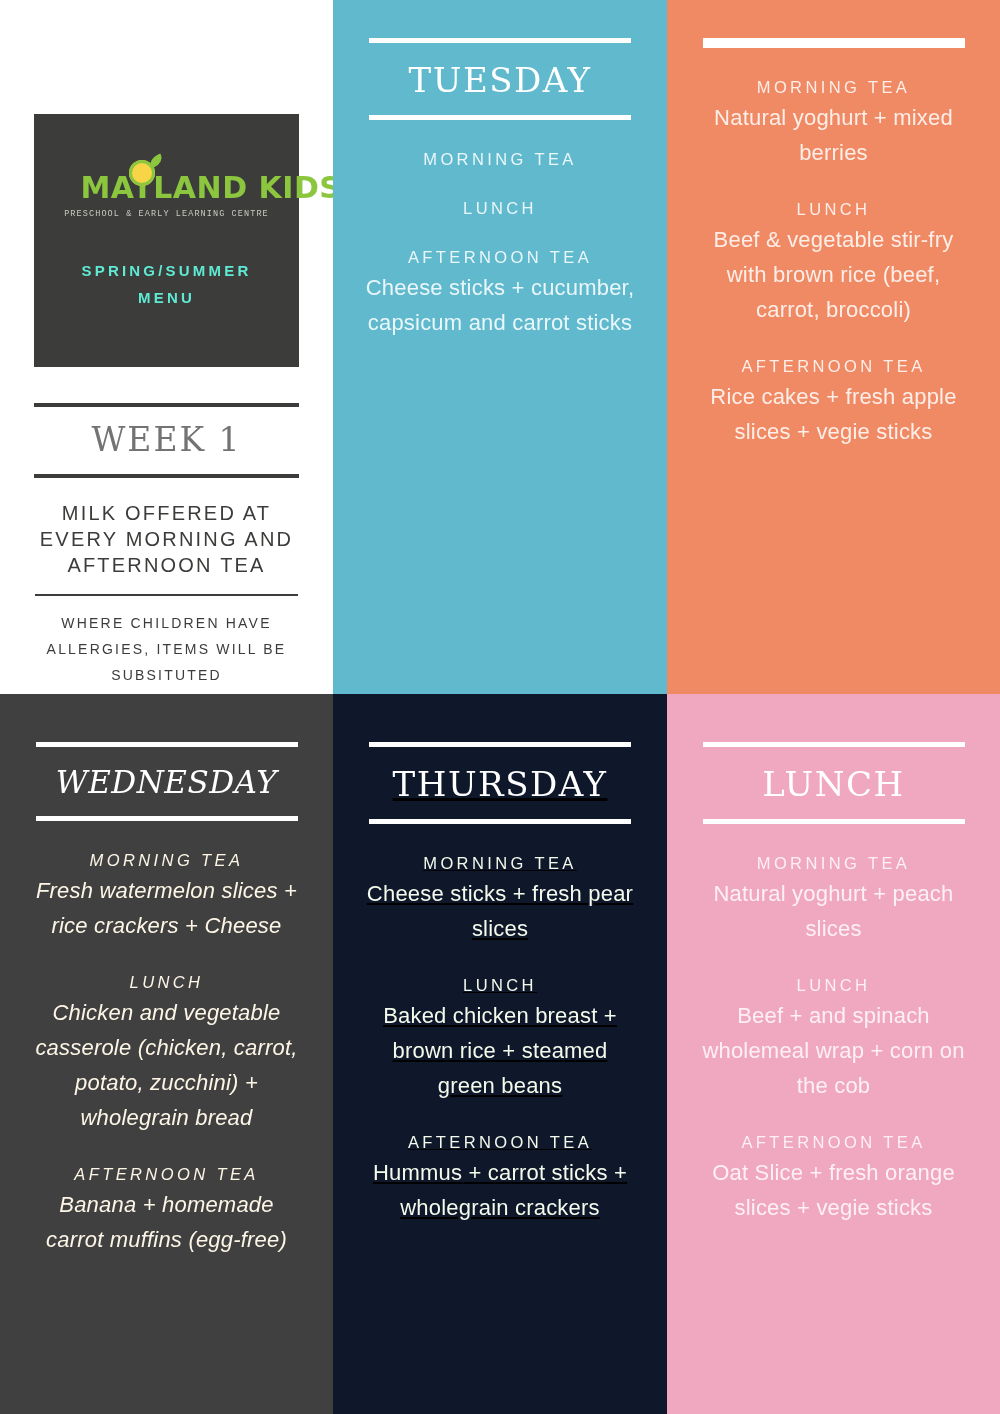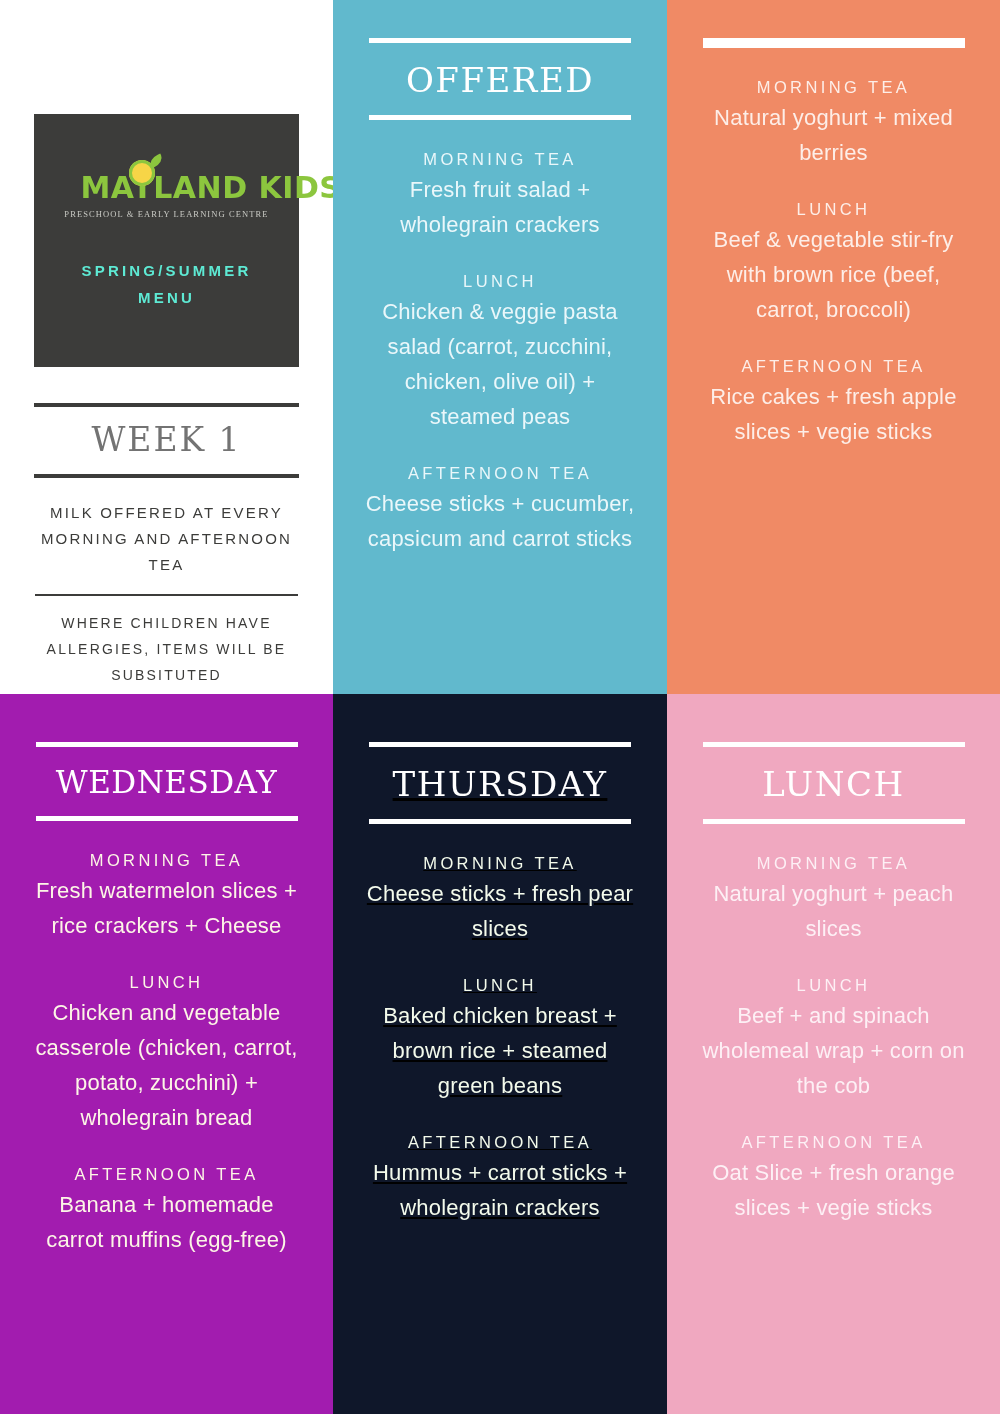--- a/index.html
+++ b/index.html
@@ -79,21 +79,21 @@
     height: 10px;
     background: #8cc63e;
     border-radius: 80% 0 80% 0;
     transform: rotate(-25deg);
   }
   .logo-sub {
     margin-top: 4px;
     font-size: 8.5px;
     letter-spacing: 1.1px;
     color: #c9cac4;
-    font-family: Liberation Serif, serif;
+    font-family: Liberation Mono, monospace;
     white-space: nowrap;
   }
   .logo-title {
     margin-top: 38px;
     color: #5eead4;
     font-size: 15px;
     letter-spacing: 3.2px;
     font-weight: bold;
     text-align: center;
     line-height: 27px;
@@ -112,21 +112,21 @@
     font-size: 33px;
     letter-spacing: 2px;
     color: #737373;
     padding: 16px 0 18px;
     text-align: center;
     line-height: 1;
   }
   .note-primary {
     margin-top: 22px;
     text-align: center;
-    font-size: 15px;
+    font-size: 20px;
     letter-spacing: 2.2px;
     line-height: 26px;
     color: #3c3c3a;
   }
   .thin-rule {
     width: 263px;
     height: 1.5px;
     background: #3c3c3a;
     margin: 16px 0 14px;
   }
@@ -181,21 +181,21 @@
   .meal-text {
     color: #ffffff;
     font-size: 22px;
     line-height: 35px;
     letter-spacing: 0.2px;
   }
 
   
   .c-monday   { background: #61b9cd; }
   .c-tuesday  { background: #f08a65; }
-  .c-wednesday{ background: #a21caf; }
+  .c-wednesday{ background: #404040; font-style: italic; }
   .c-thursday { background: #0f172a; text-decoration: underline; }
   .c-friday   { background: #f0a8c0; }
 
   .c-monday .meal-label,
   .c-monday .meal-text { color: #eaf7fa; }
   .c-tuesday .meal-label,
   .c-tuesday .meal-text { color: #fdeee8; }
   .c-wednesday .meal-label,
   .c-wednesday .meal-text { color: #fdf6e6; }
   .c-thursday .meal-label,
@@ -227,30 +227,28 @@
     <div class="week-title">WEEK 1</div>
     <div class="rule-dark bottom"></div>
 
     <div class="note-primary">MILK OFFERED AT EVERY MORNING AND AFTERNOON TEA</div>
     <div class="thin-rule"></div>
     <div class="note-secondary">WHERE CHILDREN HAVE ALLERGIES, ITEMS WILL BE SUBSITUTED</div>
   </div>
 
   <div class="cell day-cell c-monday mon-top">
     <div class="bar"></div>
-    <div class="day-name">OFFERED</div>
-    <div class="bar"></div>
-    <div class="meals">
-      <div class="meal">
-        <div class="meal-label">MORNING TEA</div>
-        <div class="meal-text">Fresh fruit salad + wholegrain crackers</div>
-      </div>
-      <div class="meal">
-        <div class="meal-label">LUNCH</div>
-        <div class="meal-text">Chicken &amp; veggie pasta salad (carrot, zucchini, chicken, olive oil) + steamed peas</div>
+    <div class="day-name">TUESDAY</div>
+    <div class="bar"></div>
+    <div class="meals">
+      <div class="meal">
+        <div class="meal-label">MORNING TEA</div>
+      </div>
+      <div class="meal">
+        <div class="meal-label">LUNCH</div>
       </div>
       <div class="meal">
         <div class="meal-label">AFTERNOON TEA</div>
         <div class="meal-text">Cheese sticks + cucumber, capsicum and carrot sticks</div>
       </div>
     </div>
   </div>
 
   <div class="cell day-cell c-tuesday tue-top">
     <div class="bar"></div>

